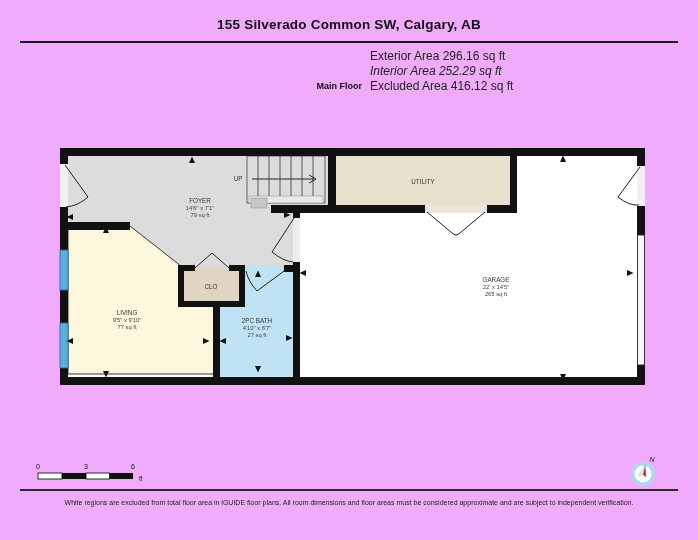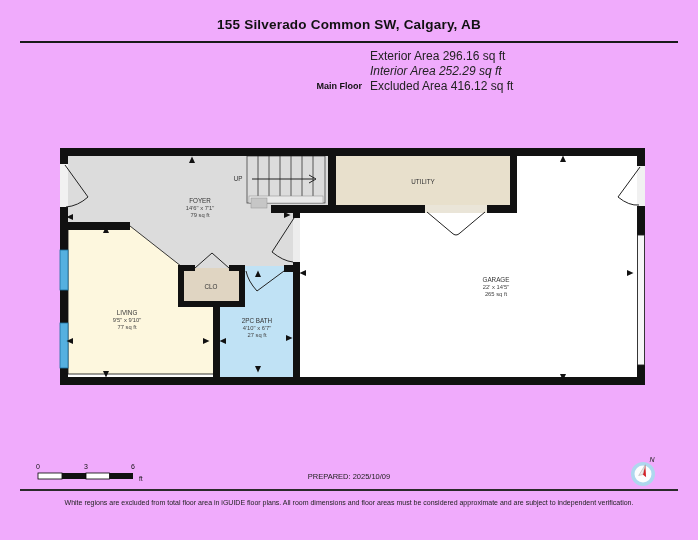--- a/index.html
+++ b/index.html
@@ -175,16 +175,15 @@
       <text class="north" x="652" y="462">N</text>
       <circle cx="643" cy="474" r="12" fill="#aed7ee"></circle>
       <circle cx="643" cy="474" r="8.5" fill="#fbfdfe"></circle>
       <g transform="translate(643,474) rotate(14)">
         <path d="M0,-9.5 L3.8,2.5 L0,0.5 z" fill="#d42127"></path>
         <path d="M0,-9.5 L-3.8,2.5 L0,0.5 z" fill="#eeeeee" stroke="#9a9a9a" stroke-width="0.4"></path>
       </g>
     </g>
   </svg>
 
-  <div id="prepared" class="abs">PREPARED: 2025/10/09</div>
   <div id="footer-rule" class="abs"></div>
   <div id="disclaimer" class="abs">White regions are excluded from total floor area in iGUIDE floor plans. All room dimensions and floor areas must be considered approximate and are subject to independent verification.</div>
 </div>
 
 </body></html>

